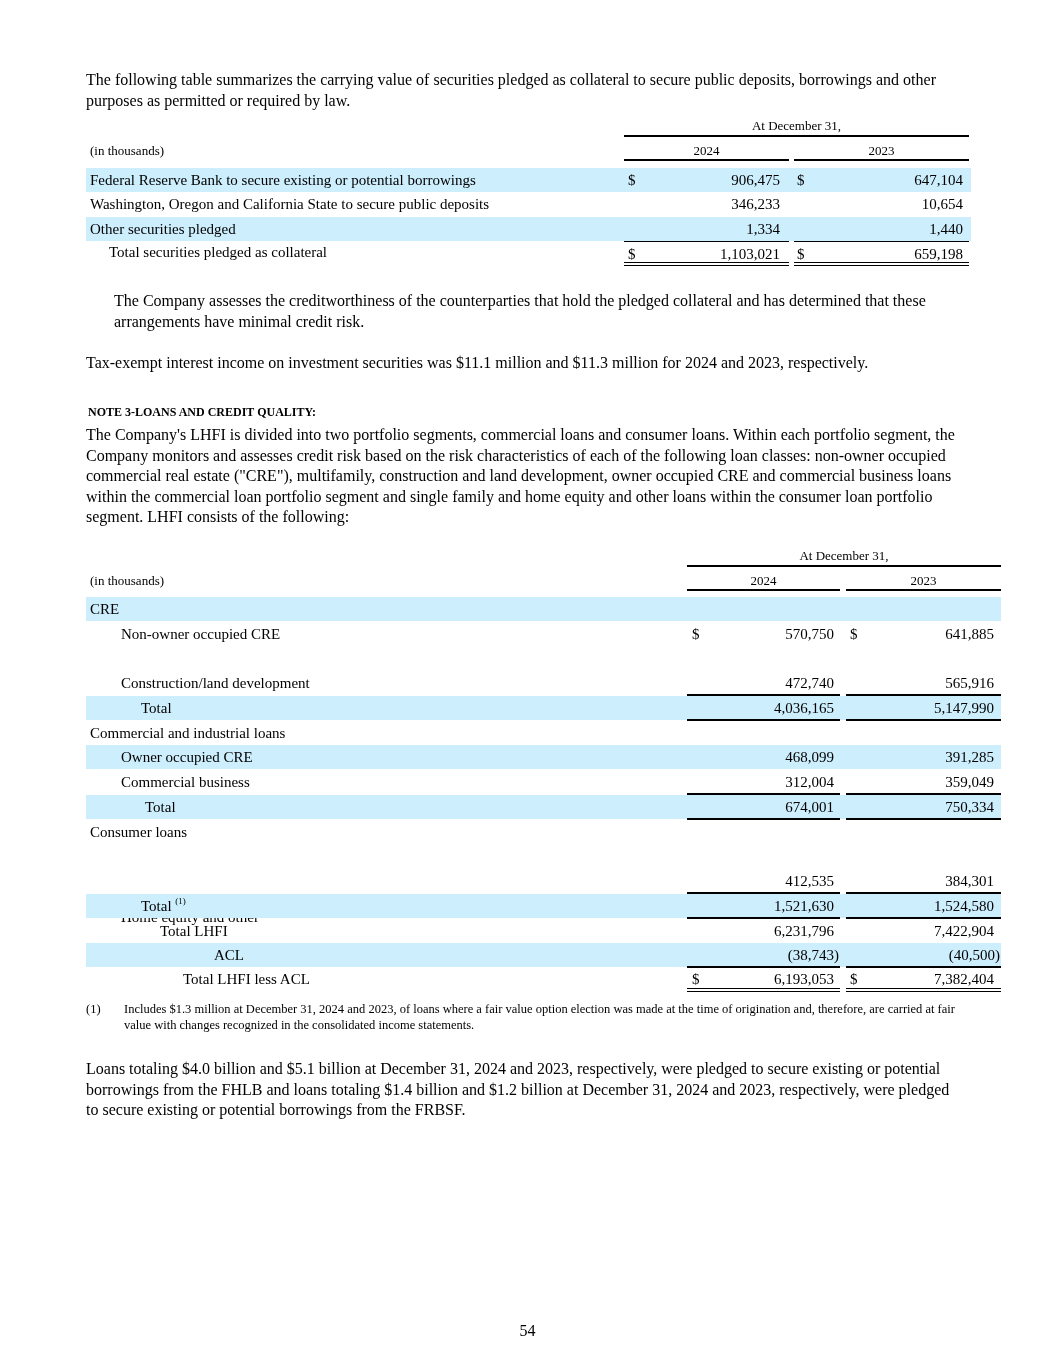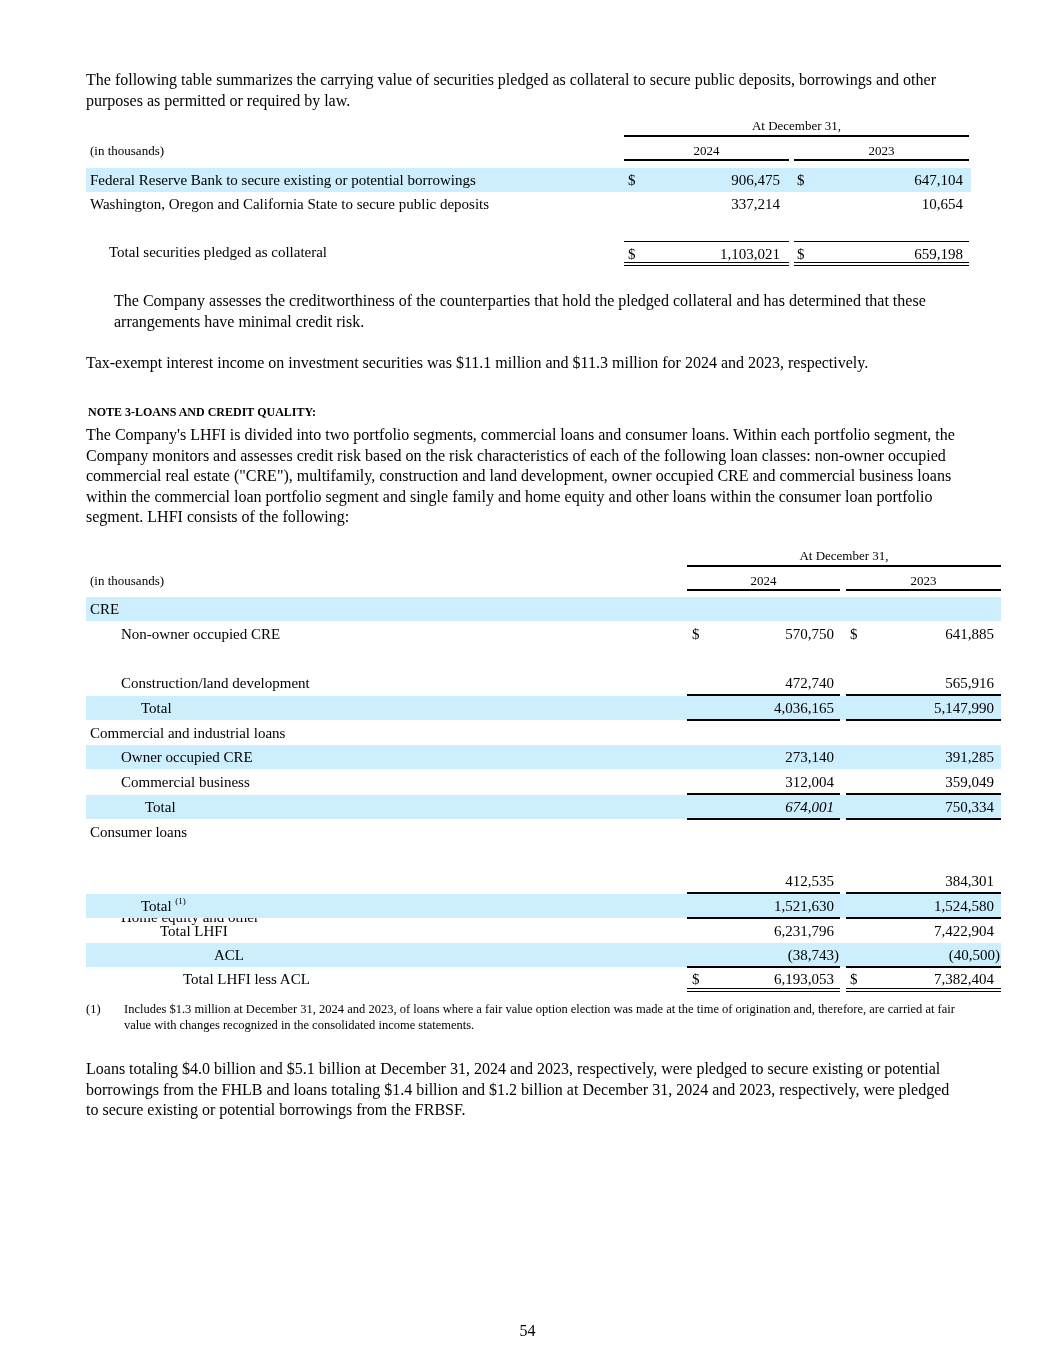--- a/index.html
+++ b/index.html
@@ -47,22 +47,27 @@
 
   <div class="row hl" style="top:53px; width:885px;">
     <span class="lbl">Federal Reserve Bank to secure existing or potential borrowings</span>
     <span class="dollar" style="left:542px;">$</span>
     <span class="num" style="left:560px; width:134px;">906,475</span>
     <span class="dollar" style="left:711px;">$</span>
     <span class="num" style="left:730px; width:147px;">647,104</span>
   </div>
   <div class="row" style="top:77px; width:885px;">
     <span class="lbl">Washington, Oregon and California State to secure public deposits</span>
-    <span class="num" style="left:560px; width:134px;">337,214</span>
+    <span class="num" style="left:560px; width:134px;">346,233</span>
     <span class="num" style="left:730px; width:147px;">10,654</span>
+  </div>
+  <div class="row hl" style="top:102px; width:885px;">
+    <span class="lbl">Other securities pledged</span>
+    <span class="num" style="left:560px; width:134px;">1,334</span>
+    <span class="num" style="left:730px; width:147px;">1,440</span>
   </div>
   <div class="rule-thin" style="left:538px; width:165px; top:126px;"></div>
   <div class="rule-thin" style="left:708px; width:175px; top:126px;"></div>
   <div class="row" style="top:125px; width:885px;">
     <span class="lbl" style="left:23px;">Total securities pledged as collateral</span>
     <span class="dollar" style="left:542px; top:2px;">$</span>
     <span class="num" style="left:560px; width:134px; top:2px;">1,103,021</span>
     <span class="dollar" style="left:711px; top:2px;">$</span>
     <span class="num" style="left:730px; width:147px; top:2px;">659,198</span>
   </div>
@@ -112,35 +117,35 @@
   </div>
   <div class="rule" style="left:601px; width:153px; top:174px;"></div>
   <div class="rule" style="left:760px; width:155px; top:174px;"></div>
 
   <div class="row" style="top:176px; width:915px;">
     <span class="lbl">Commercial and industrial loans</span>
   </div>
 
   <div class="row hl" style="top:200px; width:915px;">
     <span class="lbl" style="left:35px;">Owner occupied CRE</span>
-    <span class="num" style="left:620px; width:128px;">273,140</span>
+    <span class="num" style="left:620px; width:128px;">468,099</span>
     <span class="num" style="left:780px; width:128px;">391,285</span>
   </div>
 
   <div class="row" style="top:225px; width:915px;">
     <span class="lbl" style="left:35px;">Commercial business</span>
     <span class="num" style="left:620px; width:128px;">312,004</span>
     <span class="num" style="left:780px; width:128px;">359,049</span>
   </div>
   <div class="rule" style="left:601px; width:153px; top:248px;"></div>
   <div class="rule" style="left:760px; width:155px; top:248px;"></div>
 
   <div class="row hl" style="top:250px; width:915px;">
     <span class="lbl" style="left:59px;">Total</span>
-    <span class="num" style="left:620px; width:128px;font-style:italic;">674,001</span>
+    <span class="num" style="left:620px; width:128px;">674,001</span>
     <span class="num" style="left:780px; width:128px;">750,334</span>
   </div>
   <div class="rule" style="left:601px; width:153px; top:273px;"></div>
   <div class="rule" style="left:760px; width:155px; top:273px;"></div>
 
   <div class="row" style="top:275px; width:915px;">
     <span class="lbl">Consumer loans</span>
   </div>
 
 

